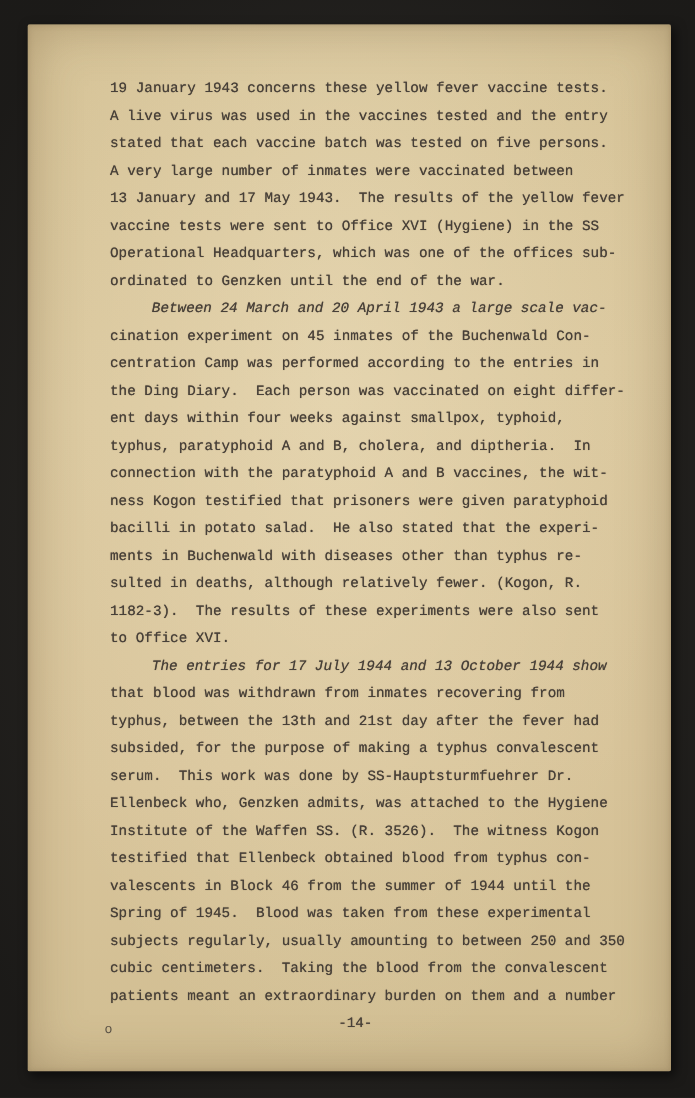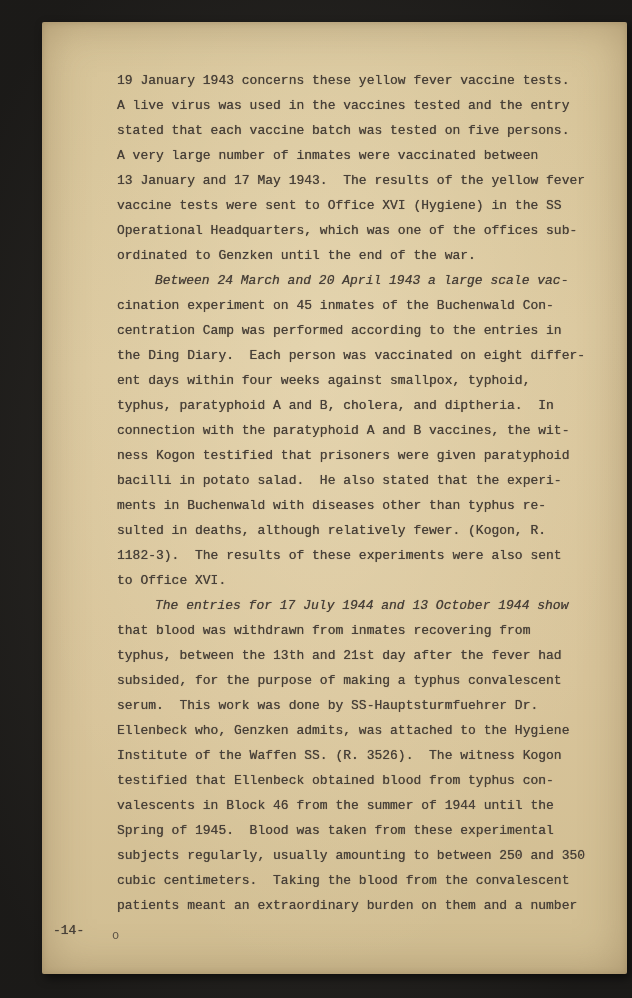--- a/index.html
+++ b/index.html
@@ -16,21 +16,21 @@
   }
   .stage {
     position: relative;
     width: 632px; height: 998px;
     background:
       radial-gradient(ellipse at 50% 50%, rgba(70,66,60,0.25), rgba(0,0,0,0.35) 90%),
       var(--background);
   }
   .paper {
     position: absolute;
-    left: 42px; top: 22px;
+    left: 25px; top: 22px;
     width: 585px; height: 952px;
     border-radius: 2px;
     background:
       radial-gradient(ellipse at 48% 35%, rgba(255,246,220,0.28), rgba(255,246,220,0) 72%),
       linear-gradient(175deg, #d5c296 0%, #dac79d 35%, #d8c49a 70%, #d0bd91 100%);
     box-shadow:
       inset 0 0 46px rgba(110,88,55,0.38),
       inset 0 0 6px rgba(110,88,55,0.30),
       3px 4px 10px rgba(0,0,0,0.55);
   }
@@ -44,20 +44,21 @@
     white-space: pre;
     text-shadow: 0 0 0.7px rgba(70,58,45,0.85);
   }
   .paragraph { }
   .line { height: 25px; }
   .line.indent { padding-left: 38px; font-style: italic; }
   .footer {
     position: absolute;
     left: 0; top: 901px;
     width: 585px;
+    text-align: center;
     font-size: 13px;
     color: var(--ink);
     text-shadow: 0 0 0.7px rgba(70,58,45,0.85);
     padding-left: 11px;
   }
   .stray-mark {
     position: absolute;
     left: 70px; top: 907px;
     font-size: 12px;
     color: var(--ink);

